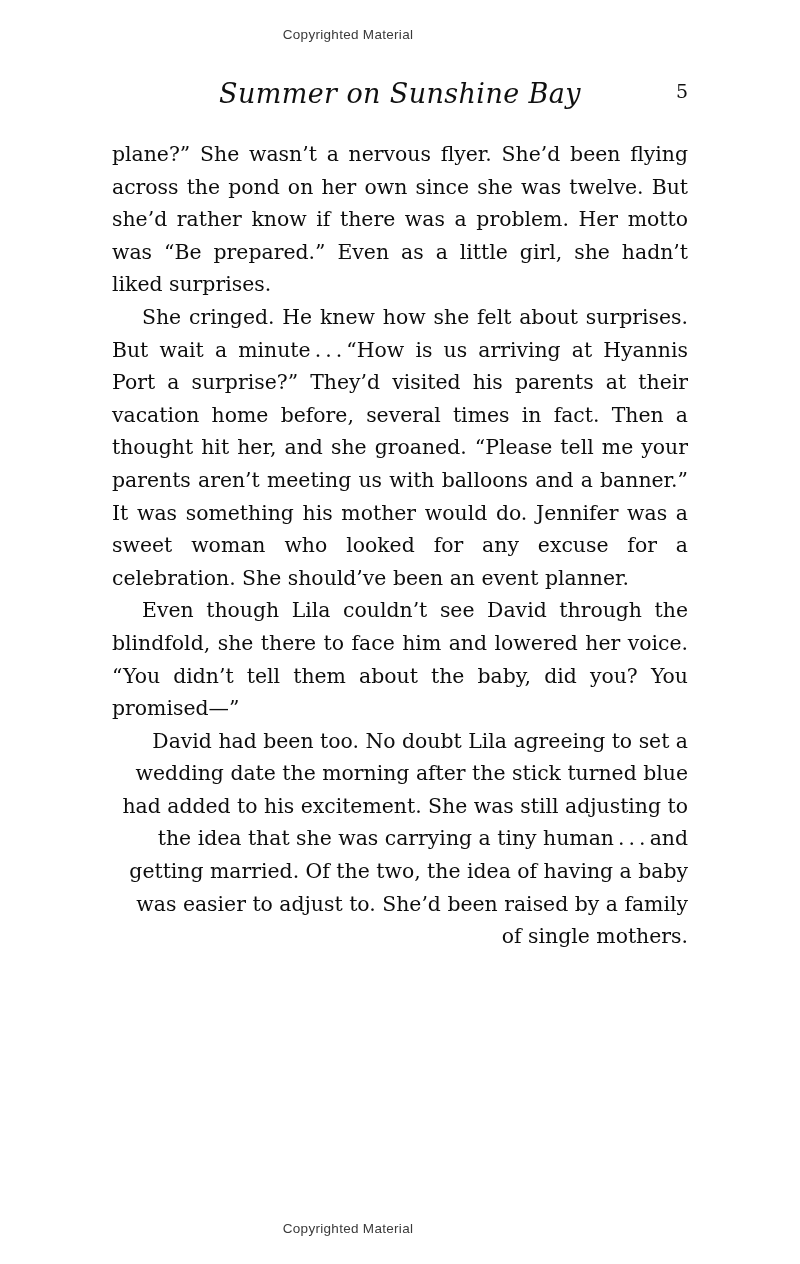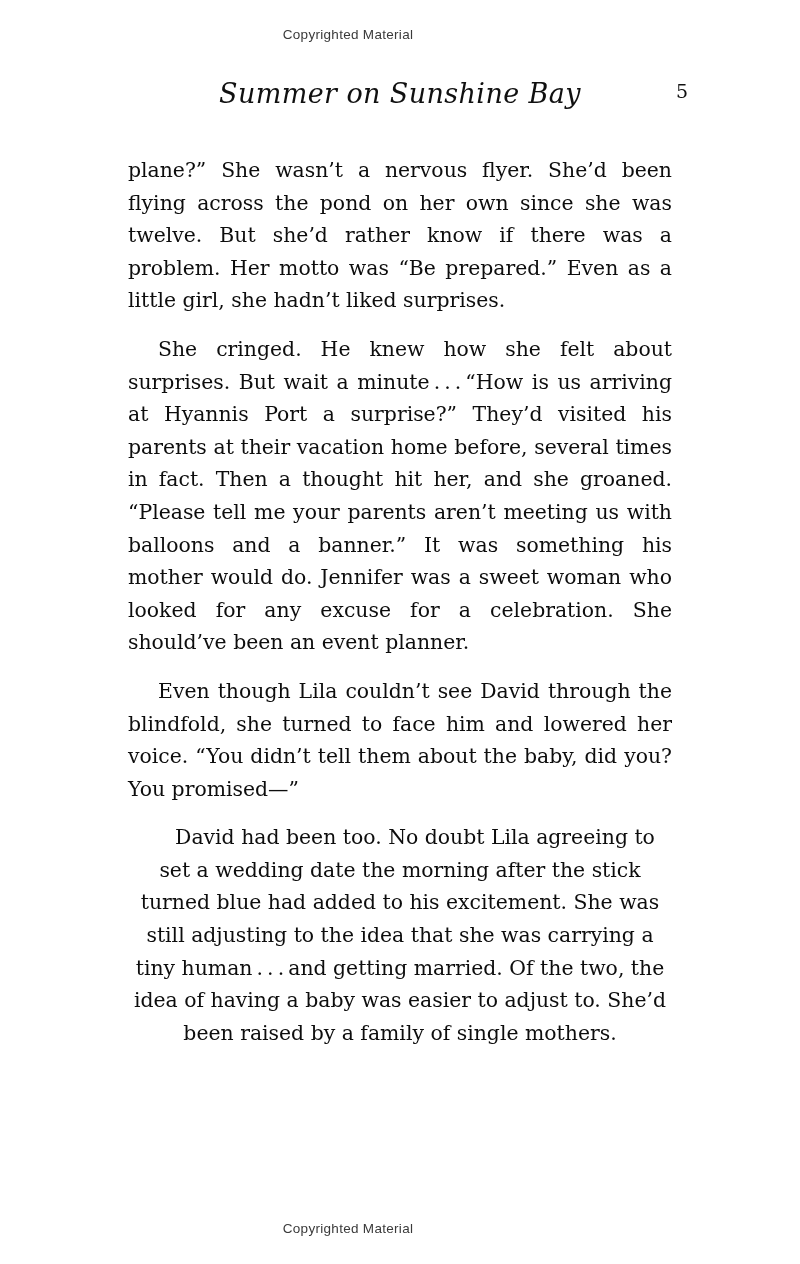--- a/index.html
+++ b/index.html
@@ -61,50 +61,50 @@
     color: #101010;
   }
 
   .body-text {
     position: absolute;
     top: 138px;
     left: 112px;
     width: 576px;
   }
   .body-text p {
-    margin: 16px;
+    margin: 0;
     font-family: "DejaVu Serif", serif;
     font-size: 20.4px;
     line-height: 32.6px;
     text-align: justify;
     text-justify: inter-word;
     color: #0d0d0d;
     hyphens: manual;
   }
   .body-text p.indent {
     text-indent: 30px;
   }
   .body-text p.last {
-    text-align: center;
+    text-align: right;
   }
 </style>
 </head>
 <body>
 
 <div class="page">
 
   <div class="watermark watermark-top">Copyrighted Material</div>
 
   <div class="running-head">
     <div class="running-title">Summer on Sunshine Bay</div>
     <div class="folio">5</div>
   </div>
 
   <div class="body-text">
     <p>plane?” She wasn’t a nervous flyer. She’d been flying across the pond on her own since she was twelve. But she’d rather know if there was a problem. Her motto was “Be prepared.” Even as a little girl, she hadn’t liked surprises.</p>
     <p class="indent">She cringed. He knew how she felt about surprises. But wait a minute . . . “How is us arriving at Hyannis Port a surprise?” They’d visited his parents at their vacation home before, several times in fact. Then a thought hit her, and she groaned. “Please tell me your parents aren’t meeting us with balloons and a banner.” It was something his mother would do. Jennifer was a sweet woman who looked for any excuse for a celebration. She should’ve been an event planner.</p>
-    <p class="indent">Even though Lila couldn’t see David through the blindfold, she turned to face him and lowered her voice. “You didn’t tell them about the baby, did you? You promised—”</p>
+    <p class="indent">Even though Lila couldn’t see David through the blindfold, she there to face him and lowered her voice. “You didn’t tell them about the baby, did you? You promised—”</p>
     <p class="indent last">David had been too. No doubt Lila agreeing to set a wedding date the morning after the stick turned blue had added to his excitement. She was still adjusting to the idea that she was carrying a tiny human . . . and getting married. Of the two, the idea of having a baby was easier to adjust to. She’d been raised by a family of single mothers.</p>
   </div>
 
   <div class="watermark watermark-bottom">Copyrighted Material</div>
 
 </div>
 
 </body></html>

